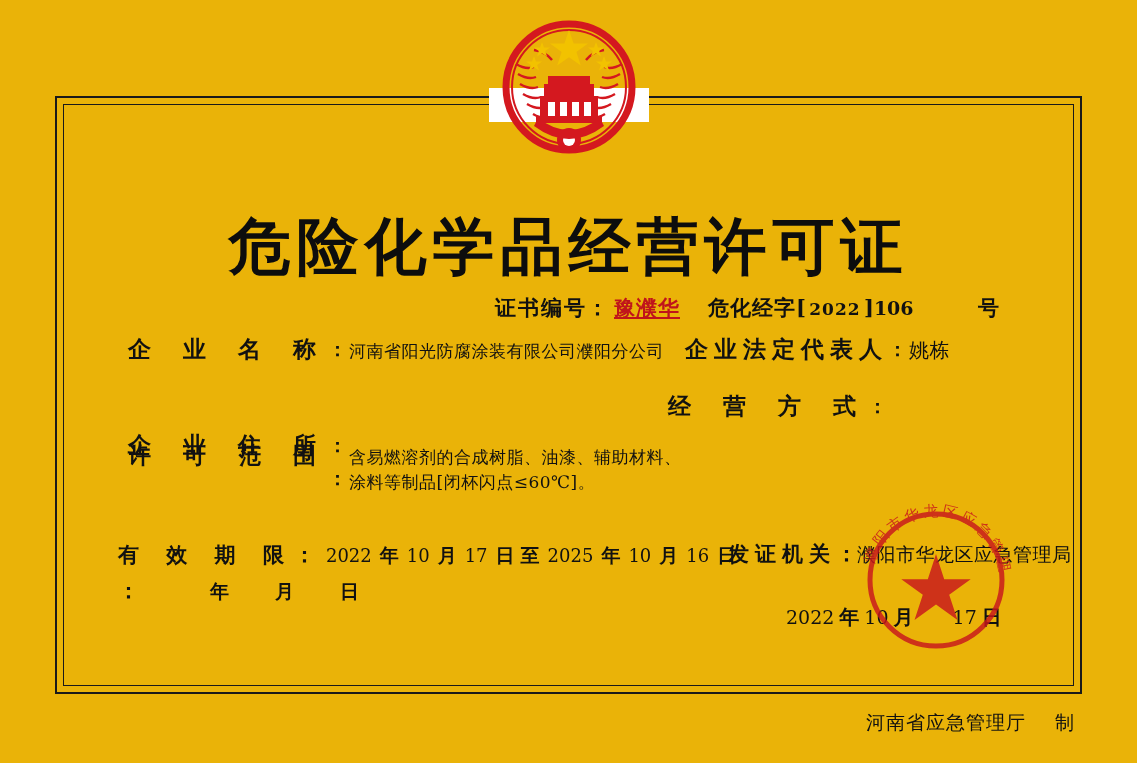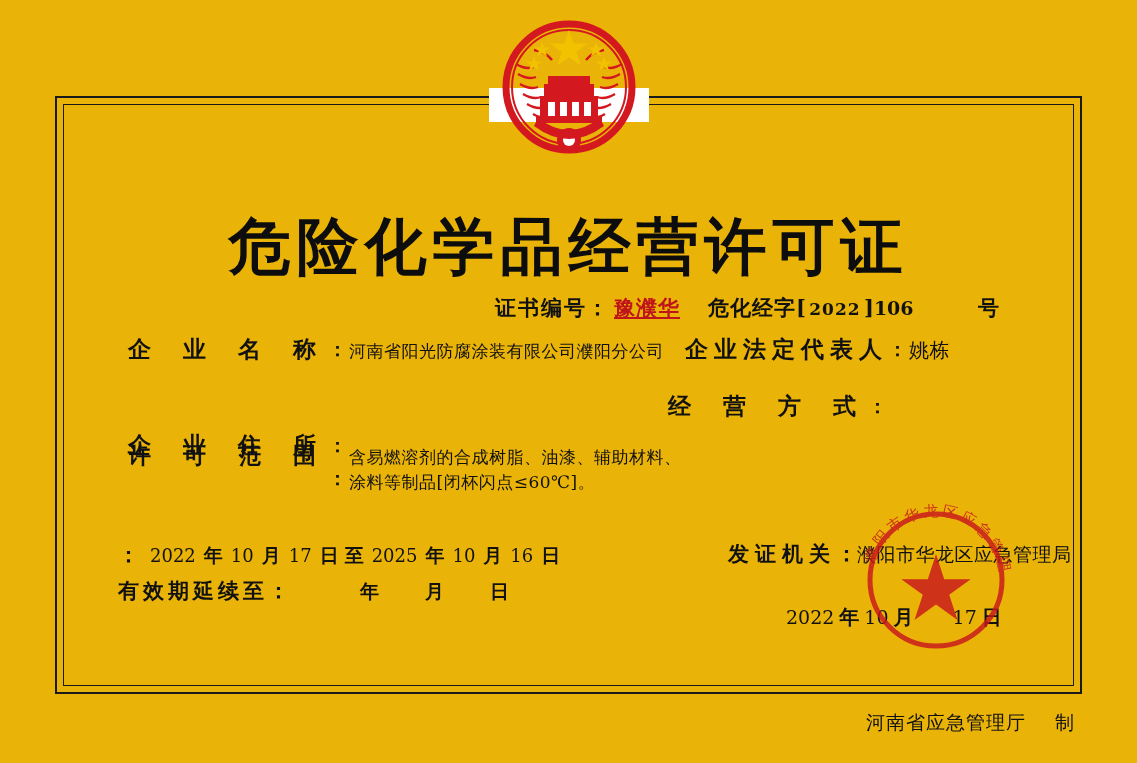--- a/index.html
+++ b/index.html
@@ -333,37 +333,37 @@
     <span class="val big">姚栋</span>
   </div>
 
   <div class="field" id="f-mode">
     <span class="key">经 营 方 式</span>
     <span class="colon">：</span>
   </div>
 
   <div class="validity">
     <div class="line">
+      <span class="k">有 效 期 限</span>
       <span class="colon">：</span>
       <span class="d">2022</span>
       <span class="u">年</span>
       <span class="d">10</span>
       <span class="u">月</span>
       <span class="d">17</span>
       <span class="u">日</span>
       <span class="u">至</span>
       <span class="d">2025</span>
       <span class="u">年</span>
       <span class="d">10</span>
       <span class="u">月</span>
       <span class="d">16</span>
       <span class="u">日</span>
     </div>
     <div class="line">
-      <span class="k2">有效期延续至</span>
       <span class="colon">：</span>
       <span class="gap"></span>
       <span class="u">年</span>
       <span class="gap-sm"></span>
       <span class="u">月</span>
       <span class="gap-sm"></span>
       <span class="u">日</span>
     </div>
   </div>
 

